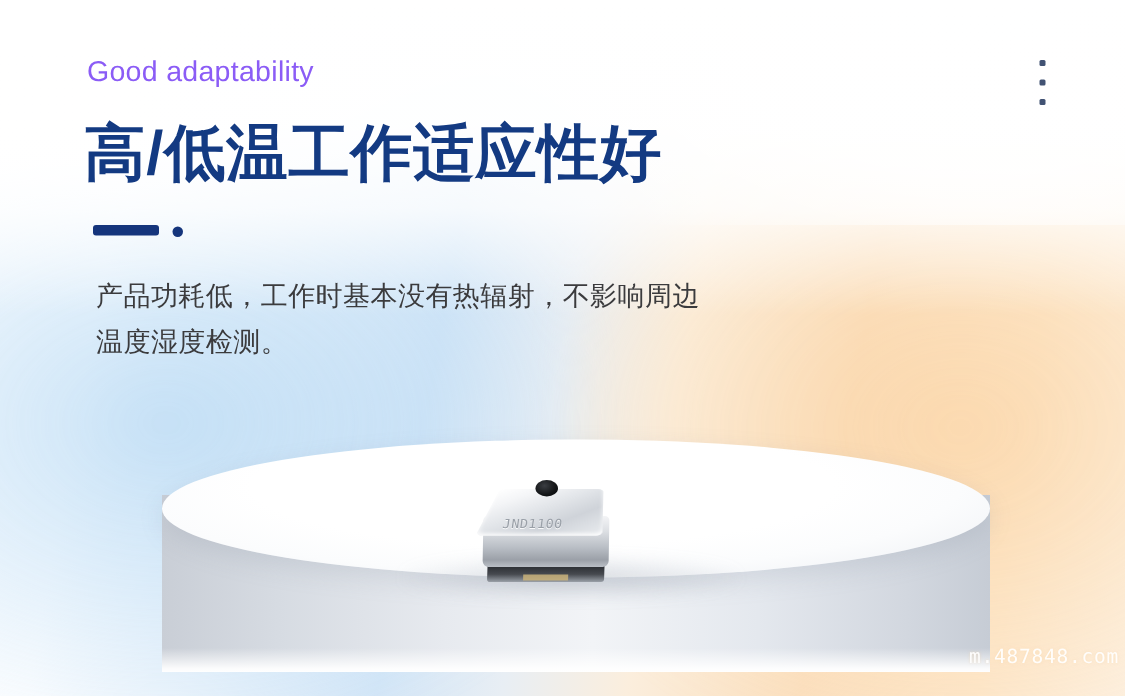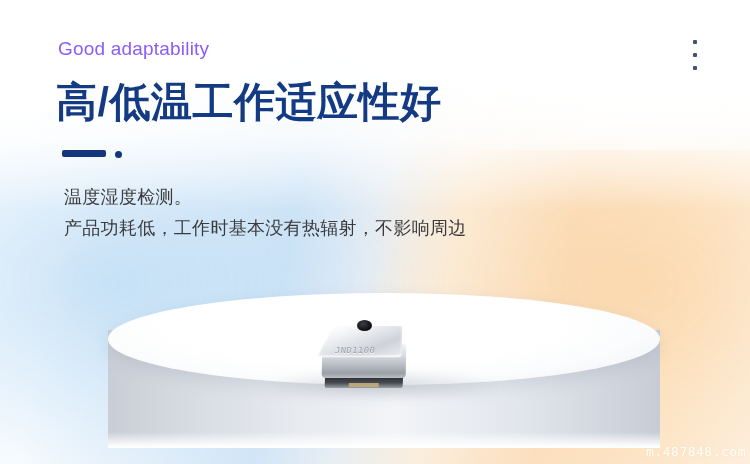--- a/index.html
+++ b/index.html
@@ -268,21 +268,21 @@
     width: 4px;
     height: 4px;
     border-radius: 1px;
     background: #415273;
   }
 
   
   .watermark {
     position: absolute;
     right: 4px;
-    bottom: 5px;
+    bottom: 18px;
     font-family: "DejaVu Sans Mono", "Liberation Mono", monospace;
     font-size: 13px;
     letter-spacing: 0.5px;
     color: rgba(255,255,255,0.92);
     text-shadow: 0 0 2px rgba(250,215,170,0.55);
     user-select: none;
   }
 </style>
 </head>
 <body>
@@ -309,22 +309,22 @@
     <div class="dev-top"></div>
     <div class="dev-hole"></div>
     <div class="dev-label">JND1100</div>
   </div>
 
   <div class="eyebrow">Good adaptability</div>
   <div class="headline">高/低温工作适应性好</div>
   <div class="accent"></div>
   <div class="accent-dot"></div>
   <div class="body-copy">
+    <div>产品功耗低，工作时基本没有热辐射，不影响周边</div>
     <div>温度湿度检测。</div>
-    <div>产品功耗低，工作时基本没有热辐射，不影响周边</div>
   </div>
 
   <div class="kebab">
     <span></span>
     <span></span>
     <span></span>
   </div>
 
   <div class="watermark">m.487848.com</div>
 

